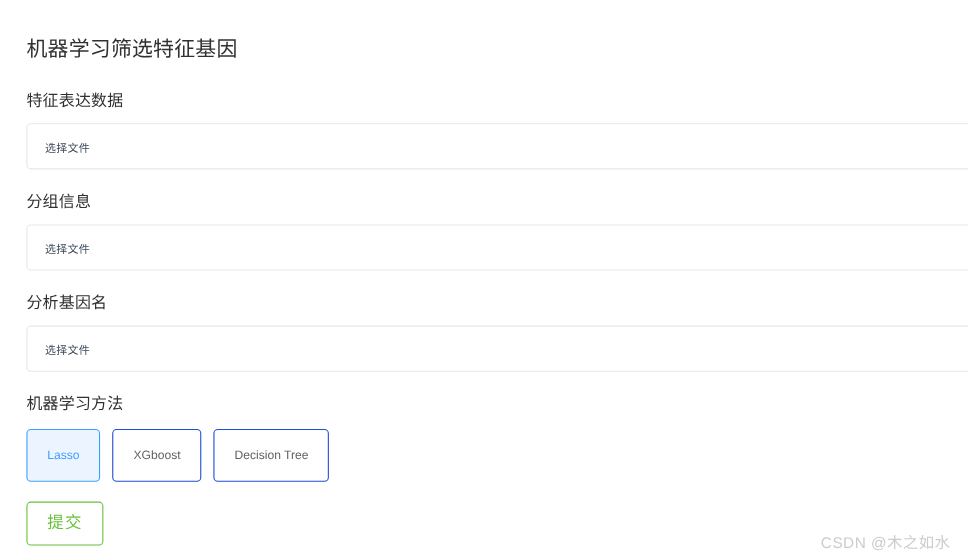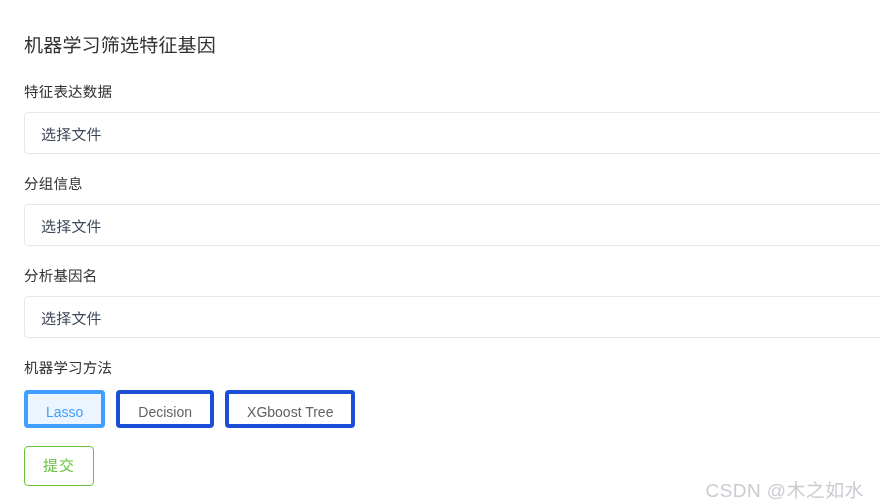--- a/index.html
+++ b/index.html
@@ -61,21 +61,21 @@
     border: 1px solid #e4e7ed;
     border-radius: 4px;
     background: #ffffff;
     display: flex;
     align-items: center;
     padding: 0 16px;
     margin-bottom: 20px;
   }
 
   .file-input-text {
-    font-size: 15px;
+    font-size: 10px;
     color: #3f4a5a;
     letter-spacing: 0.2px;
   }
 
   .method-label {
     font-size: 14.5px;
     line-height: 20px;
     color: #303133;
     margin-top: 0;
     margin-bottom: 12px;
@@ -84,27 +84,27 @@
 
   .method-row {
     display: flex;
     align-items: flex-start;
     gap: 11px;
     margin-bottom: 18px;
   }
 
   .method-btn {
     box-sizing: border-box;
-    height: 38px;
+    height: 48px;
     padding: 0 18px;
-    border: 4px solid #1d4ed8;
+    border: 1px solid #1d4ed8;
     border-radius: 4px;
     background: #ffffff;
     color: #606266;
-    font-size: 14px;
+    font-size: 11px;
     font-family: "Liberation Sans", "DejaVu Sans", sans-serif;
     line-height: 36px;
     cursor: pointer;
     white-space: nowrap;
     display: inline-block;
   }
 
   .method-btn.is-active {
     border-color: #409eff;
     background: #ecf5ff;
@@ -124,21 +124,21 @@
     line-height: 38px;
     cursor: pointer;
     display: inline-block;
     letter-spacing: 1px;
   }
 
   .watermark {
     position: absolute;
     right: 16px;
     bottom: 10px;
-    font-size: 19px;
+    font-size: 14px;
     color: #c9ccd1;
     letter-spacing: 0.4px;
     user-select: none;
   }
 </style>
 </head>
 <body>
 
 <div class="page">
   <div class="content">
@@ -167,22 +167,22 @@
       <div class="file-input">
         <span class="file-input-text">选择文件</span>
       </div>
     </div>
 
     
     <div class="method-label">机器学习方法</div>
 
     <div class="method-row">
       <button class="method-btn is-active">Lasso</button>
-      <button class="method-btn">Decision</button>
-      <button class="method-btn">XGboost Tree</button>
+      <button class="method-btn">XGboost</button>
+      <button class="method-btn">Decision Tree</button>
     </div>
 
     <button class="submit-btn">提交</button>
 
   </div>
 
   <div class="watermark">CSDN @木之如水</div>
 </div>
 
 </body></html>

